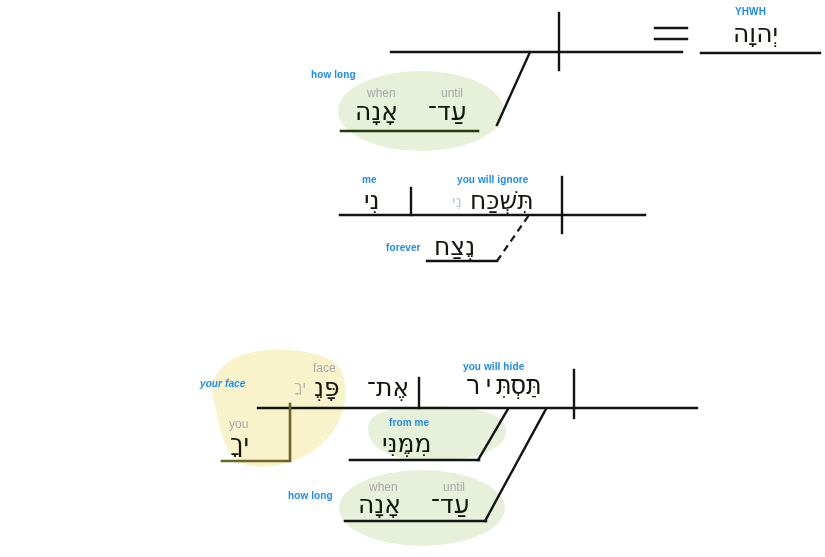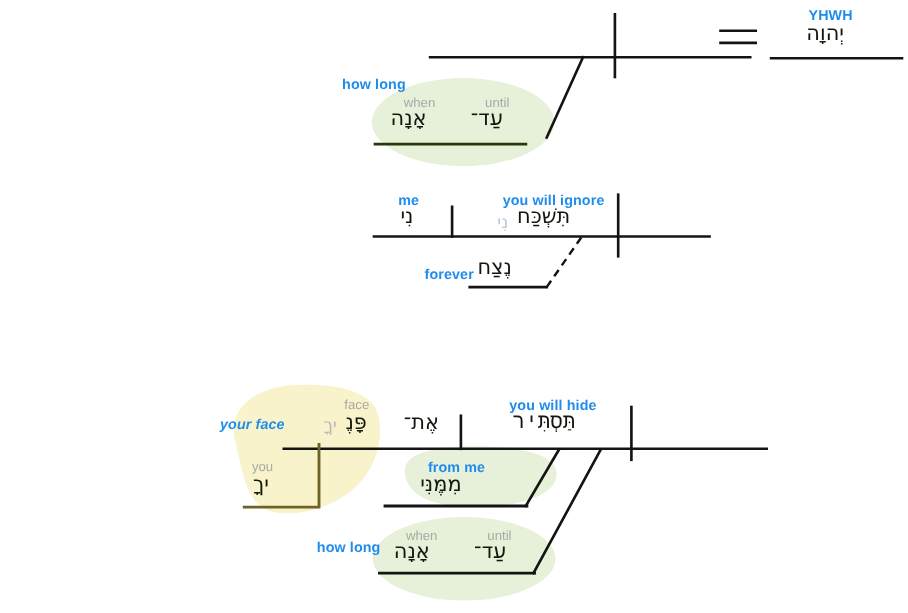--- a/index.html
+++ b/index.html
@@ -7,27 +7,27 @@
     width:825px;height:557px;
     background:#ffffff;
     font-family:"Liberation Sans", sans-serif;
     overflow:hidden;
     position:relative;
   }
   #stage{position:absolute;left:0;top:0;width:825px;height:557px;}
   svg.layer{position:absolute;left:0;top:0;width:825px;height:557px;pointer-events:none;}
   .lbl{position:absolute;white-space:nowrap;}
   .gloss-blue{
-    color:#1f8ced;font-size:13px;font-weight:bold;letter-spacing:.1px;
+    color:#1f8ced;font-size:10px;font-weight:bold;letter-spacing:.1px;
   }
   .gloss-gray{
     color:#a8a8a8;font-size:12px;font-weight:normal;
   }
   .heb{
-    color:#13180f;font-size:19px;direction:rtl;unicode-bidi:bidi-override;
+    color:#13180f;font-size:25px;direction:rtl;unicode-bidi:bidi-override;
     font-family:"DejaVu Sans", sans-serif;font-weight:normal;line-height:1;
   }
   .heb-sm{
     color:#b8b8b8;font-size:16px;direction:rtl;unicode-bidi:bidi-override;
     font-family:"DejaVu Sans", sans-serif;line-height:1;
   }
   .heb-blue-sub{
     color:#b9c8d8;font-size:16px;direction:rtl;unicode-bidi:bidi-override;
     font-family:"DejaVu Sans", sans-serif;line-height:1;
   }

